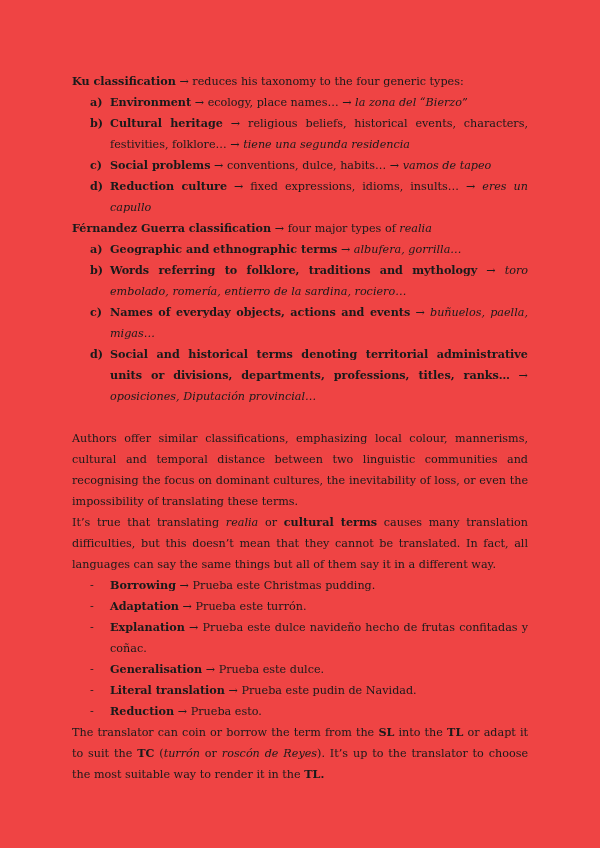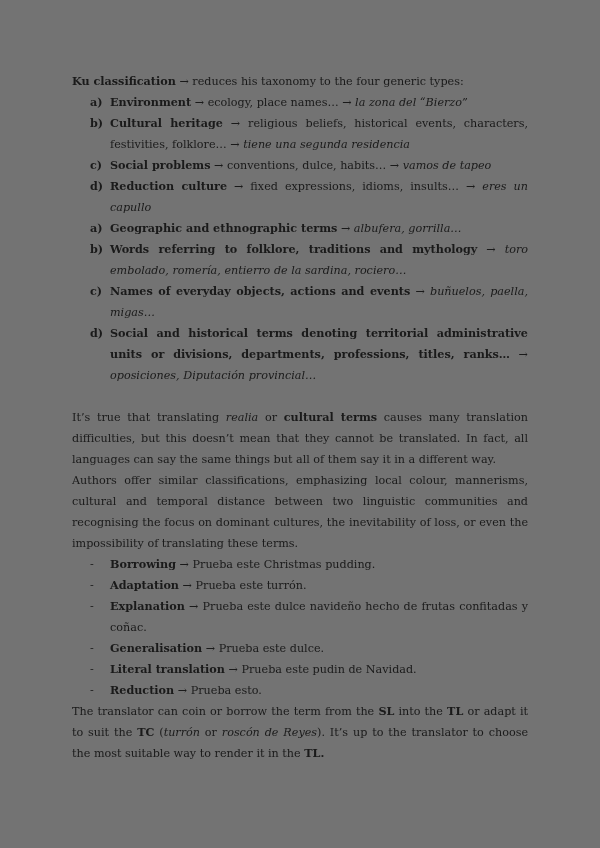--- a/index.html
+++ b/index.html
@@ -36,34 +36,35 @@
     left: 18px;
     top: 0;
   }
   .spacer { height: 21px; }
   .b { font-weight: bold; }
   .i { font-style: italic; }
 </style>
 </head>
 <body>
 
-<div class="page" style="background: #737373; color: rgb(26, 26, 26);">
+<div class="page" style="background: #ef4444; color: rgb(26, 26, 26);">
   <div class="doc">
       <div class="para"><span class="b">Ku classification</span><span> → reduces his taxonomy to the four generic types:</span></div>
       <div class="list-item"><span class="marker b">a)</span><span class="b">Environment</span><span> → ecology, place names… → </span><span class="i">la zona del “Bierzo”</span></div>
       <div class="list-item"><span class="marker b">b)</span><span class="b">Cultural heritage</span><span> → religious beliefs, historical events, characters, festivities, folklore… → </span><span class="i">tiene una segunda residencia</span></div>
       <div class="list-item"><span class="marker b">c)</span><span class="b">Social problems</span><span> → conventions, dulce, habits… → </span><span class="i">vamos de tapeo</span></div>
       <div class="list-item"><span class="marker b">d)</span><span class="b">Reduction culture</span><span> → fixed expressions, idioms, insults… → </span><span class="i">eres un capullo</span></div>
+      <div class="para"><span class="b">Férnandez Guerra classification</span><span> → four major types of </span><span class="i">realia</span></div>
       <div class="list-item"><span class="marker b">a)</span><span class="b">Geographic and ethnographic terms</span><span> → </span><span class="i">albufera, gorrilla…</span></div>
       <div class="list-item"><span class="marker b">b)</span><span class="b">Words referring to folklore, traditions and mythology</span><span> → </span><span class="i">toro embolado, romería, entierro de la sardina, rociero…</span></div>
       <div class="list-item"><span class="marker b">c)</span><span class="b">Names of everyday objects, actions and events</span><span> → </span><span class="i">buñuelos, paella, migas…</span></div>
       <div class="list-item"><span class="marker b">d)</span><span class="b">Social and historical terms denoting territorial administrative units or divisions, departments, professions, titles, ranks…</span><span> → </span><span class="i">oposiciones, Diputación provincial…</span></div>
       <div class="spacer"></div>
+      <div class="para"><span>Authors offer similar classifications, emphasizing local colour, mannerisms, cultural and temporal distance between two linguistic communities and recognising the focus on dominant cultures, the inevitability of loss, or even the impossibility of translating these terms.</span></div>
       <div class="para"><span>It’s true that translating </span><span class="i">realia</span><span> or </span><span class="b">cultural terms</span><span> causes many translation difficulties, but this doesn’t mean that they cannot be translated. In fact, all languages can say the same things but all of them say it in a different way.</span></div>
-      <div class="para"><span>Authors offer similar classifications, emphasizing local colour, mannerisms, cultural and temporal distance between two linguistic communities and recognising the focus on dominant cultures, the inevitability of loss, or even the impossibility of translating these terms.</span></div>
       <div class="list-item"><span class="marker">-</span><span class="b">Borrowing</span><span> → Prueba este Christmas pudding.</span></div>
       <div class="list-item"><span class="marker">-</span><span class="b">Adaptation</span><span> → Prueba este turrón.</span></div>
       <div class="list-item"><span class="marker">-</span><span class="b">Explanation</span><span> → Prueba este dulce navideño hecho de frutas confitadas y coñac.</span></div>
       <div class="list-item"><span class="marker">-</span><span class="b">Generalisation</span><span> → Prueba este dulce.</span></div>
       <div class="list-item"><span class="marker">-</span><span class="b">Literal translation</span><span> → Prueba este pudin de Navidad.</span></div>
       <div class="list-item"><span class="marker">-</span><span class="b">Reduction</span><span> → Prueba esto.</span></div>
       <div class="para"><span>The translator can coin or borrow the term from the </span><span class="b">SL</span><span> into the </span><span class="b">TL</span><span> or adapt it to suit the </span><span class="b">TC</span><span> (</span><span class="i">turrón</span><span> or </span><span class="i">roscón de Reyes</span><span>). It’s up to the translator to choose the most suitable way to render it in the </span><span class="b">TL.</span></div>
     </div>
 </div>
 

